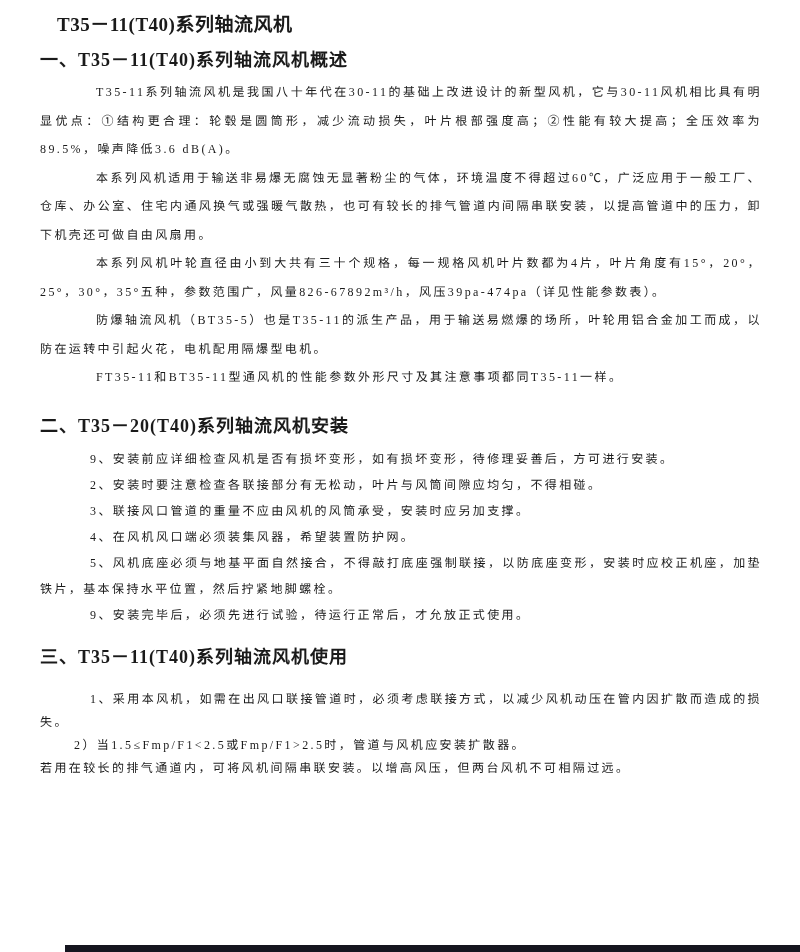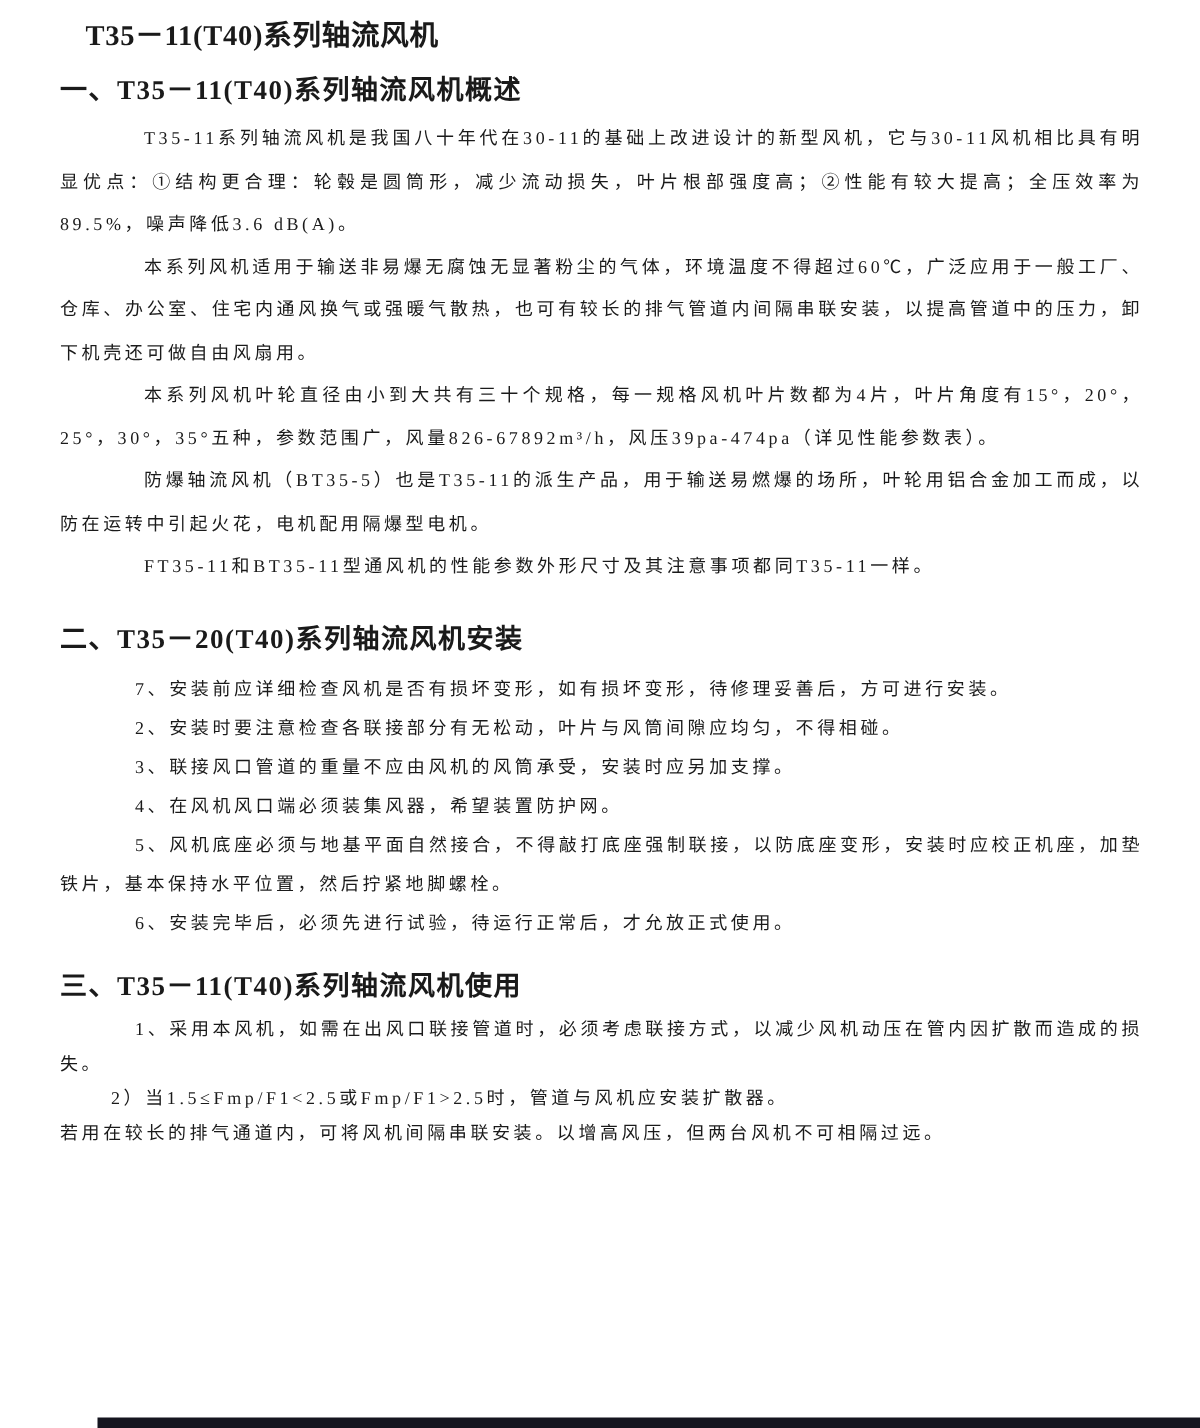--- a/index.html
+++ b/index.html
@@ -28,21 +28,21 @@
   }
   h2.sec-heading {
     font-size: 18px;
     line-height: 24px;
     font-weight: bold;
     margin: 0;
     letter-spacing: 1px;
   }
   h2.h2-1 { margin: 10px 0 6px 0; }
   h2.h2-2 { margin: 22px 0 8px 0; }
-  h2.h2-3 { margin: 17px 0 6px 0; }
+  h2.h2-3 { margin: 17px 0 19px 0; }
 
   p.pp {
     margin: 0;
     font-size: 12px;
     letter-spacing: 2.4px;
     text-align: justify;
   }
   .sec-1 p.pp { line-height: 28.5px; }
   .sec-2 p.pp { line-height: 26px; }
   .sec-3 p.pp { line-height: 23px; }
@@ -72,26 +72,26 @@
     <h2 class="sec-heading h2-1">一、T35－11(T40)系列轴流风机概述</h2>
     <p class="pp ind">T35-11系列轴流风机是我国八十年代在30-11的基础上改进设计的新型风机，它与30-11风机相比具有明显优点：①结构更合理：轮毂是圆筒形，减少流动损失，叶片根部强度高；②性能有较大提高；全压效率为89.5%，噪声降低3.6 dB(A)。</p>
     <p class="pp ind">本系列风机适用于输送非易爆无腐蚀无显著粉尘的气体，环境温度不得超过60℃，广泛应用于一般工厂、仓库、办公室、住宅内通风换气或强暖气散热，也可有较长的排气管道内间隔串联安装，以提高管道中的压力，卸下机壳还可做自由风扇用。</p>
     <p class="pp ind">本系列风机叶轮直径由小到大共有三十个规格，每一规格风机叶片数都为4片，叶片角度有15°，20°，25°，30°，35°五种，参数范围广，风量826-67892m³/h，风压39pa-474pa（详见性能参数表）。</p>
     <p class="pp ind">防爆轴流风机（BT35-5）也是T35-11的派生产品，用于输送易燃爆的场所，叶轮用铝合金加工而成，以防在运转中引起火花，电机配用隔爆型电机。</p>
     <p class="pp ind">FT35-11和BT35-11型通风机的性能参数外形尺寸及其注意事项都同T35-11一样。</p>
   </section>
 
   <section class="sec-2">
     <h2 class="sec-heading h2-2">二、T35－20(T40)系列轴流风机安装</h2>
-    <p class="pp ind-item">7、安装前应详细检查风机是否有损坏变形，如有损坏变形，待修理妥善后，方可进行安装。</p>
+    <p class="pp ind-item">9、安装前应详细检查风机是否有损坏变形，如有损坏变形，待修理妥善后，方可进行安装。</p>
     <p class="pp ind-item">2、安装时要注意检查各联接部分有无松动，叶片与风筒间隙应均匀，不得相碰。</p>
     <p class="pp ind-item">3、联接风口管道的重量不应由风机的风筒承受，安装时应另加支撑。</p>
     <p class="pp ind-item">4、在风机风口端必须装集风器，希望装置防护网。</p>
     <p class="pp ind-item">5、风机底座必须与地基平面自然接合，不得敲打底座强制联接，以防底座变形，安装时应校正机座，加垫铁片，基本保持水平位置，然后拧紧地脚螺栓。</p>
-    <p class="pp ind-item">6、安装完毕后，必须先进行试验，待运行正常后，才允放正式使用。</p>
+    <p class="pp ind-item">9、安装完毕后，必须先进行试验，待运行正常后，才允放正式使用。</p>
   </section>
 
   <section class="sec-3">
     <h2 class="sec-heading h2-3">三、T35－11(T40)系列轴流风机使用</h2>
     <p class="pp ind-item">1、采用本风机，如需在出风口联接管道时，必须考虑联接方式，以减少风机动压在管内因扩散而造成的损失。</p>
     <p class="pp ind-sub">2）当1.5≤Fmp/F1&lt;2.5或Fmp/F1&gt;2.5时，管道与风机应安装扩散器。</p>
     <p class="pp flush">若用在较长的排气通道内，可将风机间隔串联安装。以增高风压，但两台风机不可相隔过远。</p>
   </section>
 
 </div>

